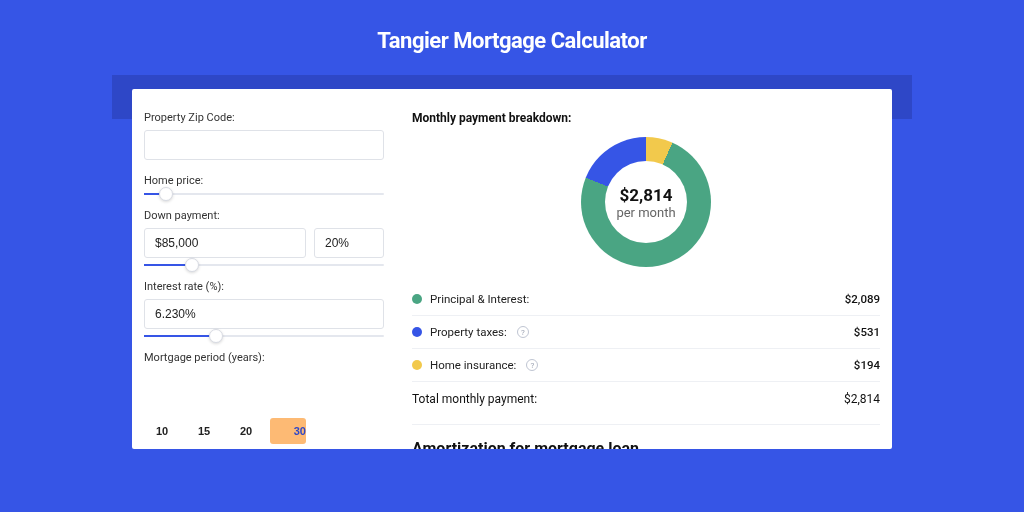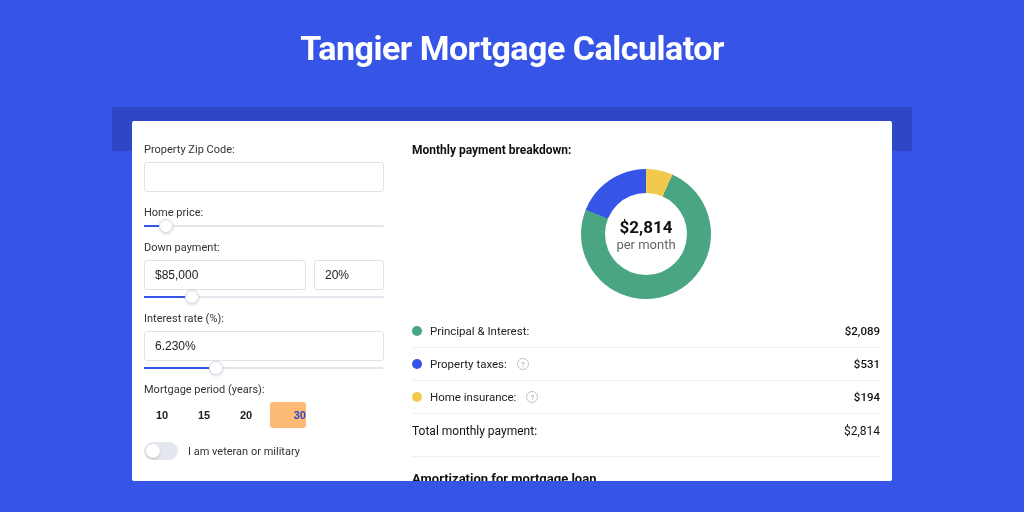--- a/index.html
+++ b/index.html
@@ -6,24 +6,24 @@
   body {
     font-family: -apple-system, BlinkMacSystemFont, "Segoe UI", Roboto, Arial, sans-serif;
     background: #3655e6;
     width: 1024px;
     height: 512px;
     overflow: hidden;
     position: relative;
   }
   .page-title {
     color: #fff;
-    font-size: 34px;
+    font-size: 22px;
     font-weight: 700;
     text-align: center;
-    padding: 28px 0 39px;
+    padding: 28px 0 22px;
     letter-spacing: -0.5px;
   }
   .ribbon {
     background: #2e47c7;
     height: 44px;
     width: 800px;
     margin: 0 auto;
     position: relative;
   }
   .card {
@@ -92,20 +92,21 @@
   .period-btn {
     width: 36px;
     height: 26px;
     border: none;
     background: transparent;
     font-size: 11px;
     font-weight: 600;
     color: #222;
     border-radius: 3px;
     cursor: pointer;
+    margin-top: 48px;
   }
   .period-btn.active { background: #fdba74; color: #2e47c7; text-align: right; }
 
   .toggle-row {
     display: flex;
     align-items: center;
     gap: 10px;
     margin-top: 14px;
   }
   .toggle {
@@ -202,21 +203,21 @@
     font-weight: 400;
     color: #111;
   }
 
   .amort-block {
     border-top: 1px solid #eef0f4;
     padding-top: 14px;
     margin-top: 4px;
   }
   .amort-title {
-    font-size: 13px;
+    font-size: 16px;
     font-weight: 700;
     color: #111;
     margin-bottom: 8px;
   }
 </style>
 </head>
 <body>
 
 <h1 class="page-title">Tangier Mortgage Calculator</h1>
 

